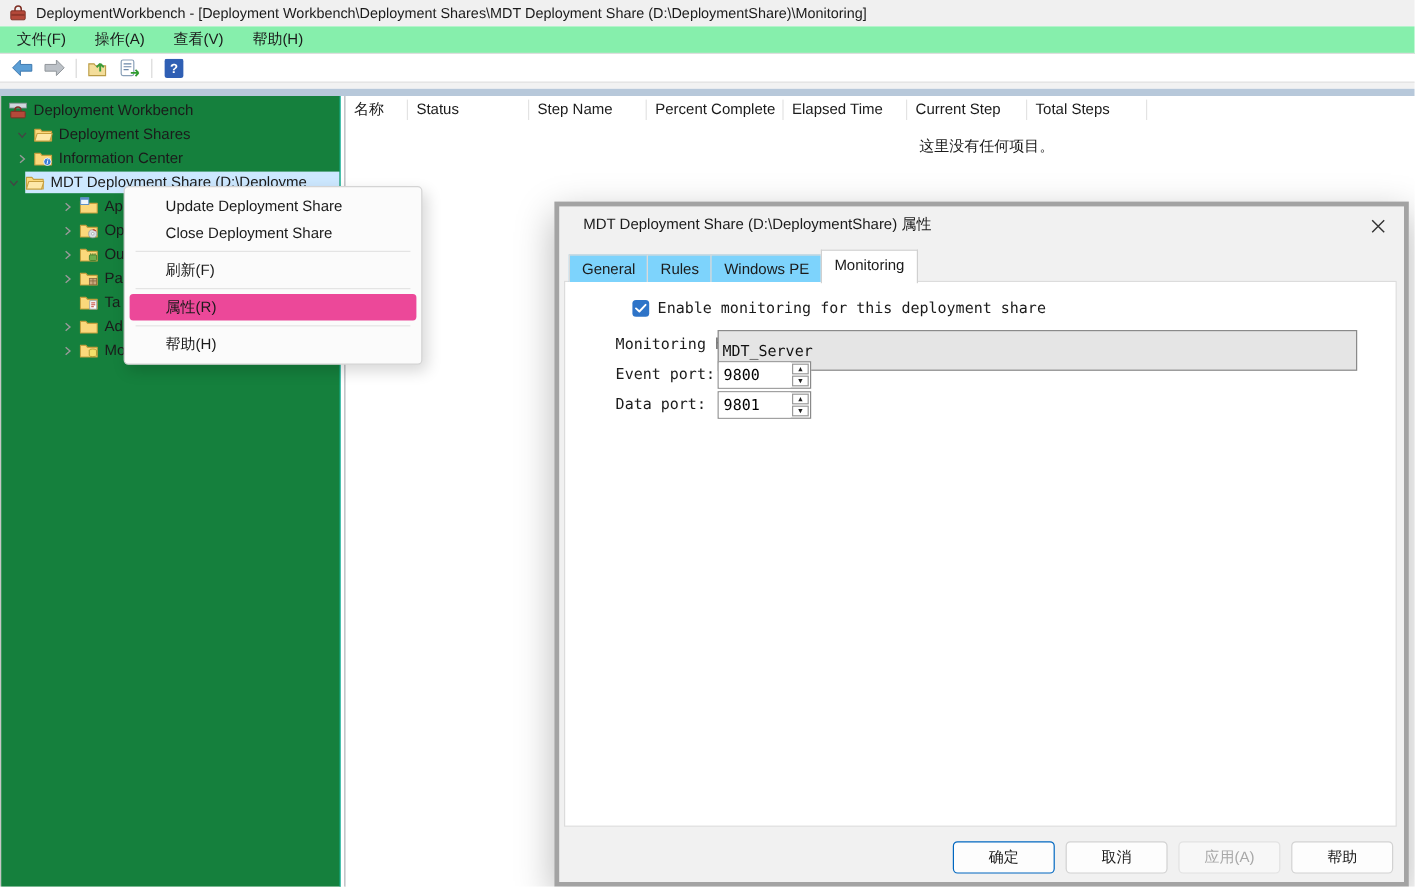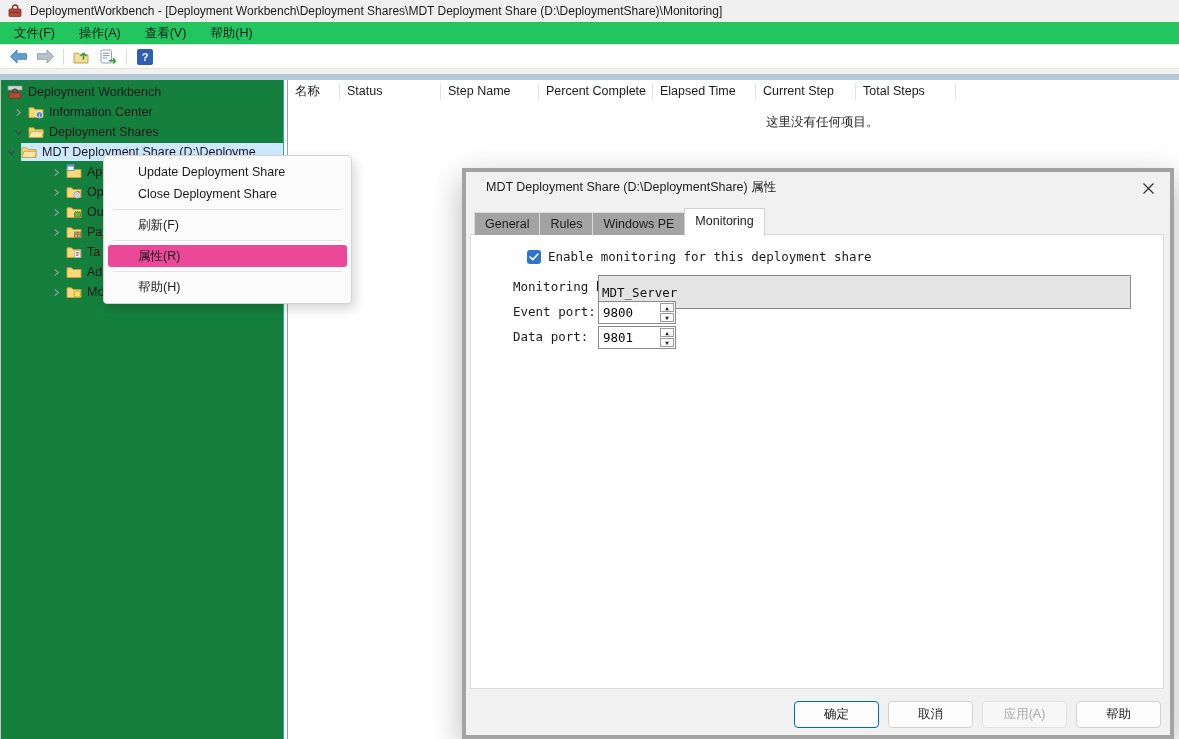--- a/index.html
+++ b/index.html
@@ -2,21 +2,21 @@
 <html><head>
 <meta charset="utf-8">
 <style>
   html,body{margin:0;padding:0;background:#fff;}
   .window{position:relative;width:1179px;height:739px;background:#fff;overflow:hidden;
           font-family:"Liberation Sans",sans-serif;color:#1b1b1b;}
   
   .titlebar{height:22px;background:#f0f0f0;display:flex;align-items:center;padding-left:7px;gap:7px;font-size:12px;}
   .app-icon{display:flex;}
   
-  .menubar{height:22px;display:flex;align-items:center;padding-left:2px;font-size:12.5px;background:#22c55e;border-bottom:1px solid #dedede;}
+  .menubar{height:22px;display:flex;align-items:center;padding-left:2px;font-size:12.5px;background:#86efac;border-bottom:1px solid #dedede;}
   .menu-item{padding:0 12px;height:100%;display:flex;align-items:center;cursor:default;}
   
   .toolbar{height:23px;display:flex;align-items:center;padding-left:5px;background:#fff;}
   .tb-icon{width:27px;display:flex;justify-content:center;align-items:center;}
   .tb-sep{width:1px;height:16px;background:#d9d9d9;margin:0 4px;}
   .band-light{height:5px;background:#f2f2f2;border-top:1px solid #e2e2e2;}
   .band-blue{height:6px;background:#b7c8da;}
   
   .main{position:relative;height:660px;display:flex;border-left:1px solid #c6c6c6;}
   .tree-panel{width:283px;border-right:1px solid #14b8a6;padding-top:2px;box-sizing:border-box;background:#15803d;overflow:hidden;}
@@ -36,21 +36,21 @@
                 border-radius:4px;box-shadow:3px 5px 12px rgba(0,0,0,.16);z-index:50;padding:5px 0;font-size:12.5px;}
   .cm-item{height:22px;line-height:22px;padding-left:30px;margin:0 4px;border-radius:3px;cursor:default;}
   .cm-item.hl{background:#ec4899;}
   .cm-sep{height:1px;background:#e4e4e4;margin:4px 9px;}
   
   .dialog{position:absolute;left:462px;top:168px;width:712px;height:571px;background:#f1f1f1;border:4px solid #a3a3a3;
           box-shadow:0 10px 30px rgba(0,0,0,.28);z-index:100;box-sizing:border-box;}
   .dlg-title{position:absolute;left:20px;top:7px;font-size:12.5px;}
   .dlg-close{position:absolute;right:10px;top:4px;width:24px;height:24px;display:flex;align-items:center;justify-content:center;}
   .tabs{position:absolute;left:8px;top:36px;display:flex;align-items:flex-end;height:27px;z-index:2;}
-  .tab{height:22px;line-height:22px;padding:0 10px;font-size:12.5px;background:#a3a3a3;border:1px solid #dadada;border-bottom:none;margin-right:-1px;cursor:default;}
+  .tab{height:22px;line-height:22px;padding:0 10px;font-size:12.5px;background:#7dd3fc;border:1px solid #dadada;border-bottom:none;margin-right:-1px;cursor:default;}
   .tab.active{height:27px;line-height:25px;background:#fff;margin-bottom:-1px;border-color:#d0d0d0;z-index:3;}
   .dlg-content{position:absolute;left:4px;right:6px;top:62px;bottom:46px;background:#fff;border:1px solid #dcdcdc;
                box-sizing:border-box;font-family:"DejaVu Sans Mono","Liberation Mono",monospace;font-size:12.5px;}
   .chk-row{position:absolute;left:20px;top:14px;display:flex;align-items:center;gap:7px;padding-left:36px;}
   .checkbox{width:14px;height:14px;border-radius:3px;background:#2e74c8;display:flex;align-items:center;justify-content:center;cursor:default;}
   .fld-label{position:absolute;left:42px;white-space:nowrap;}
   .lbl-host{top:44px;} .lbl-event{top:69px;} .lbl-data{top:94px;}
   .txt{font-family:"DejaVu Sans Mono","Liberation Mono",monospace;font-size:12.5px;border:1px solid #8a8a8a;
        padding:16px 3px;box-sizing:border-box;background:#e5e5e5;color:#111;outline:none;}
   .host-field{position:absolute;left:127px;top:40px;width:533px;height:21px;}
@@ -131,48 +131,48 @@
                 <path d="M5.5 9 V7.6 a2.4 2.4 0 0 1 5 0 V9" fill="none" stroke="#7e2f24" stroke-width="1.2"></path>
                 <rect x="2" y="8.8" width="12" height="5.4" rx="0.8" fill="#b5493a" stroke="#7e2f24" stroke-width="0.8"></rect>
               </svg>
             </span>
             <span class="tree-label">Deployment Workbench</span>
           </span>
         </div>
         <div class="tree-row" style="padding-left: 7px;">
           <span class="chevron">
             <svg width="9" height="9" viewBox="0 0 10 10">
+              <path d="M1.5 3 L5 7 L8.5 3" fill="none" stroke="#444" stroke-width="1.3"></path>
+            </svg>
+          </span>
+          <span class="row-body">
+            <span class="tree-icon">
+              <svg width="16" height="16" viewBox="0 0 16 16">
+                <path d="M1 13.5 V3.8 h4.6 l1.4 1.7 h8 v8 z" fill="#fbd87b" stroke="#c79f3e" stroke-width="0.9" stroke-linejoin="round"></path>
+                <path d="M3 7.2 h12.6 l-2 6.3 H1 z" fill="#fde8a8" stroke="#c79f3e" stroke-width="0.9" stroke-linejoin="round"></path>
+              </svg>
+            </span>
+            <span class="tree-label">Deployment Shares</span>
+          </span>
+        </div>
+        <div class="tree-row" style="padding-left: 7px;">
+          <span class="chevron">
+            <svg width="9" height="9" viewBox="0 0 10 10">
               <path d="M3 1.5 L7 5 L3 8.5" fill="none" stroke="#9a9a9a" stroke-width="1.3"></path>
             </svg>
           </span>
           <span class="row-body">
             <span class="tree-icon">
               <svg width="16" height="16" viewBox="0 0 16 16">
                 <path d="M1 13.5 V3.8 h4.6 l1.4 1.7 h8 v8 z" fill="#fbd87b" stroke="#c79f3e" stroke-width="0.9" stroke-linejoin="round"></path>
                 <circle cx="11.5" cy="10.8" r="3.1" fill="#3b7dd8" stroke="#fff" stroke-width="0.7"></circle>
                 <text x="11.5" y="13" font-size="5.5" fill="#fff" text-anchor="middle" font-weight="bold" font-style="italic">i</text>
               </svg>
             </span>
             <span class="tree-label">Information Center</span>
-          </span>
-        </div>
-        <div class="tree-row" style="padding-left: 7px;">
-          <span class="chevron">
-            <svg width="9" height="9" viewBox="0 0 10 10">
-              <path d="M1.5 3 L5 7 L8.5 3" fill="none" stroke="#444" stroke-width="1.3"></path>
-            </svg>
-          </span>
-          <span class="row-body">
-            <span class="tree-icon">
-              <svg width="16" height="16" viewBox="0 0 16 16">
-                <path d="M1 13.5 V3.8 h4.6 l1.4 1.7 h8 v8 z" fill="#fbd87b" stroke="#c79f3e" stroke-width="0.9" stroke-linejoin="round"></path>
-                <path d="M3 7.2 h12.6 l-2 6.3 H1 z" fill="#fde8a8" stroke="#c79f3e" stroke-width="0.9" stroke-linejoin="round"></path>
-              </svg>
-            </span>
-            <span class="tree-label">Deployment Shares</span>
           </span>
         </div>
         <div class="tree-row selected" style="">
           <span class="chevron">
             <svg width="9" height="9" viewBox="0 0 10 10">
               <path d="M1.5 3 L5 7 L8.5 3" fill="none" stroke="#444" stroke-width="1.3"></path>
             </svg>
           </span>
           <span class="row-body">
             <span class="tree-icon">

